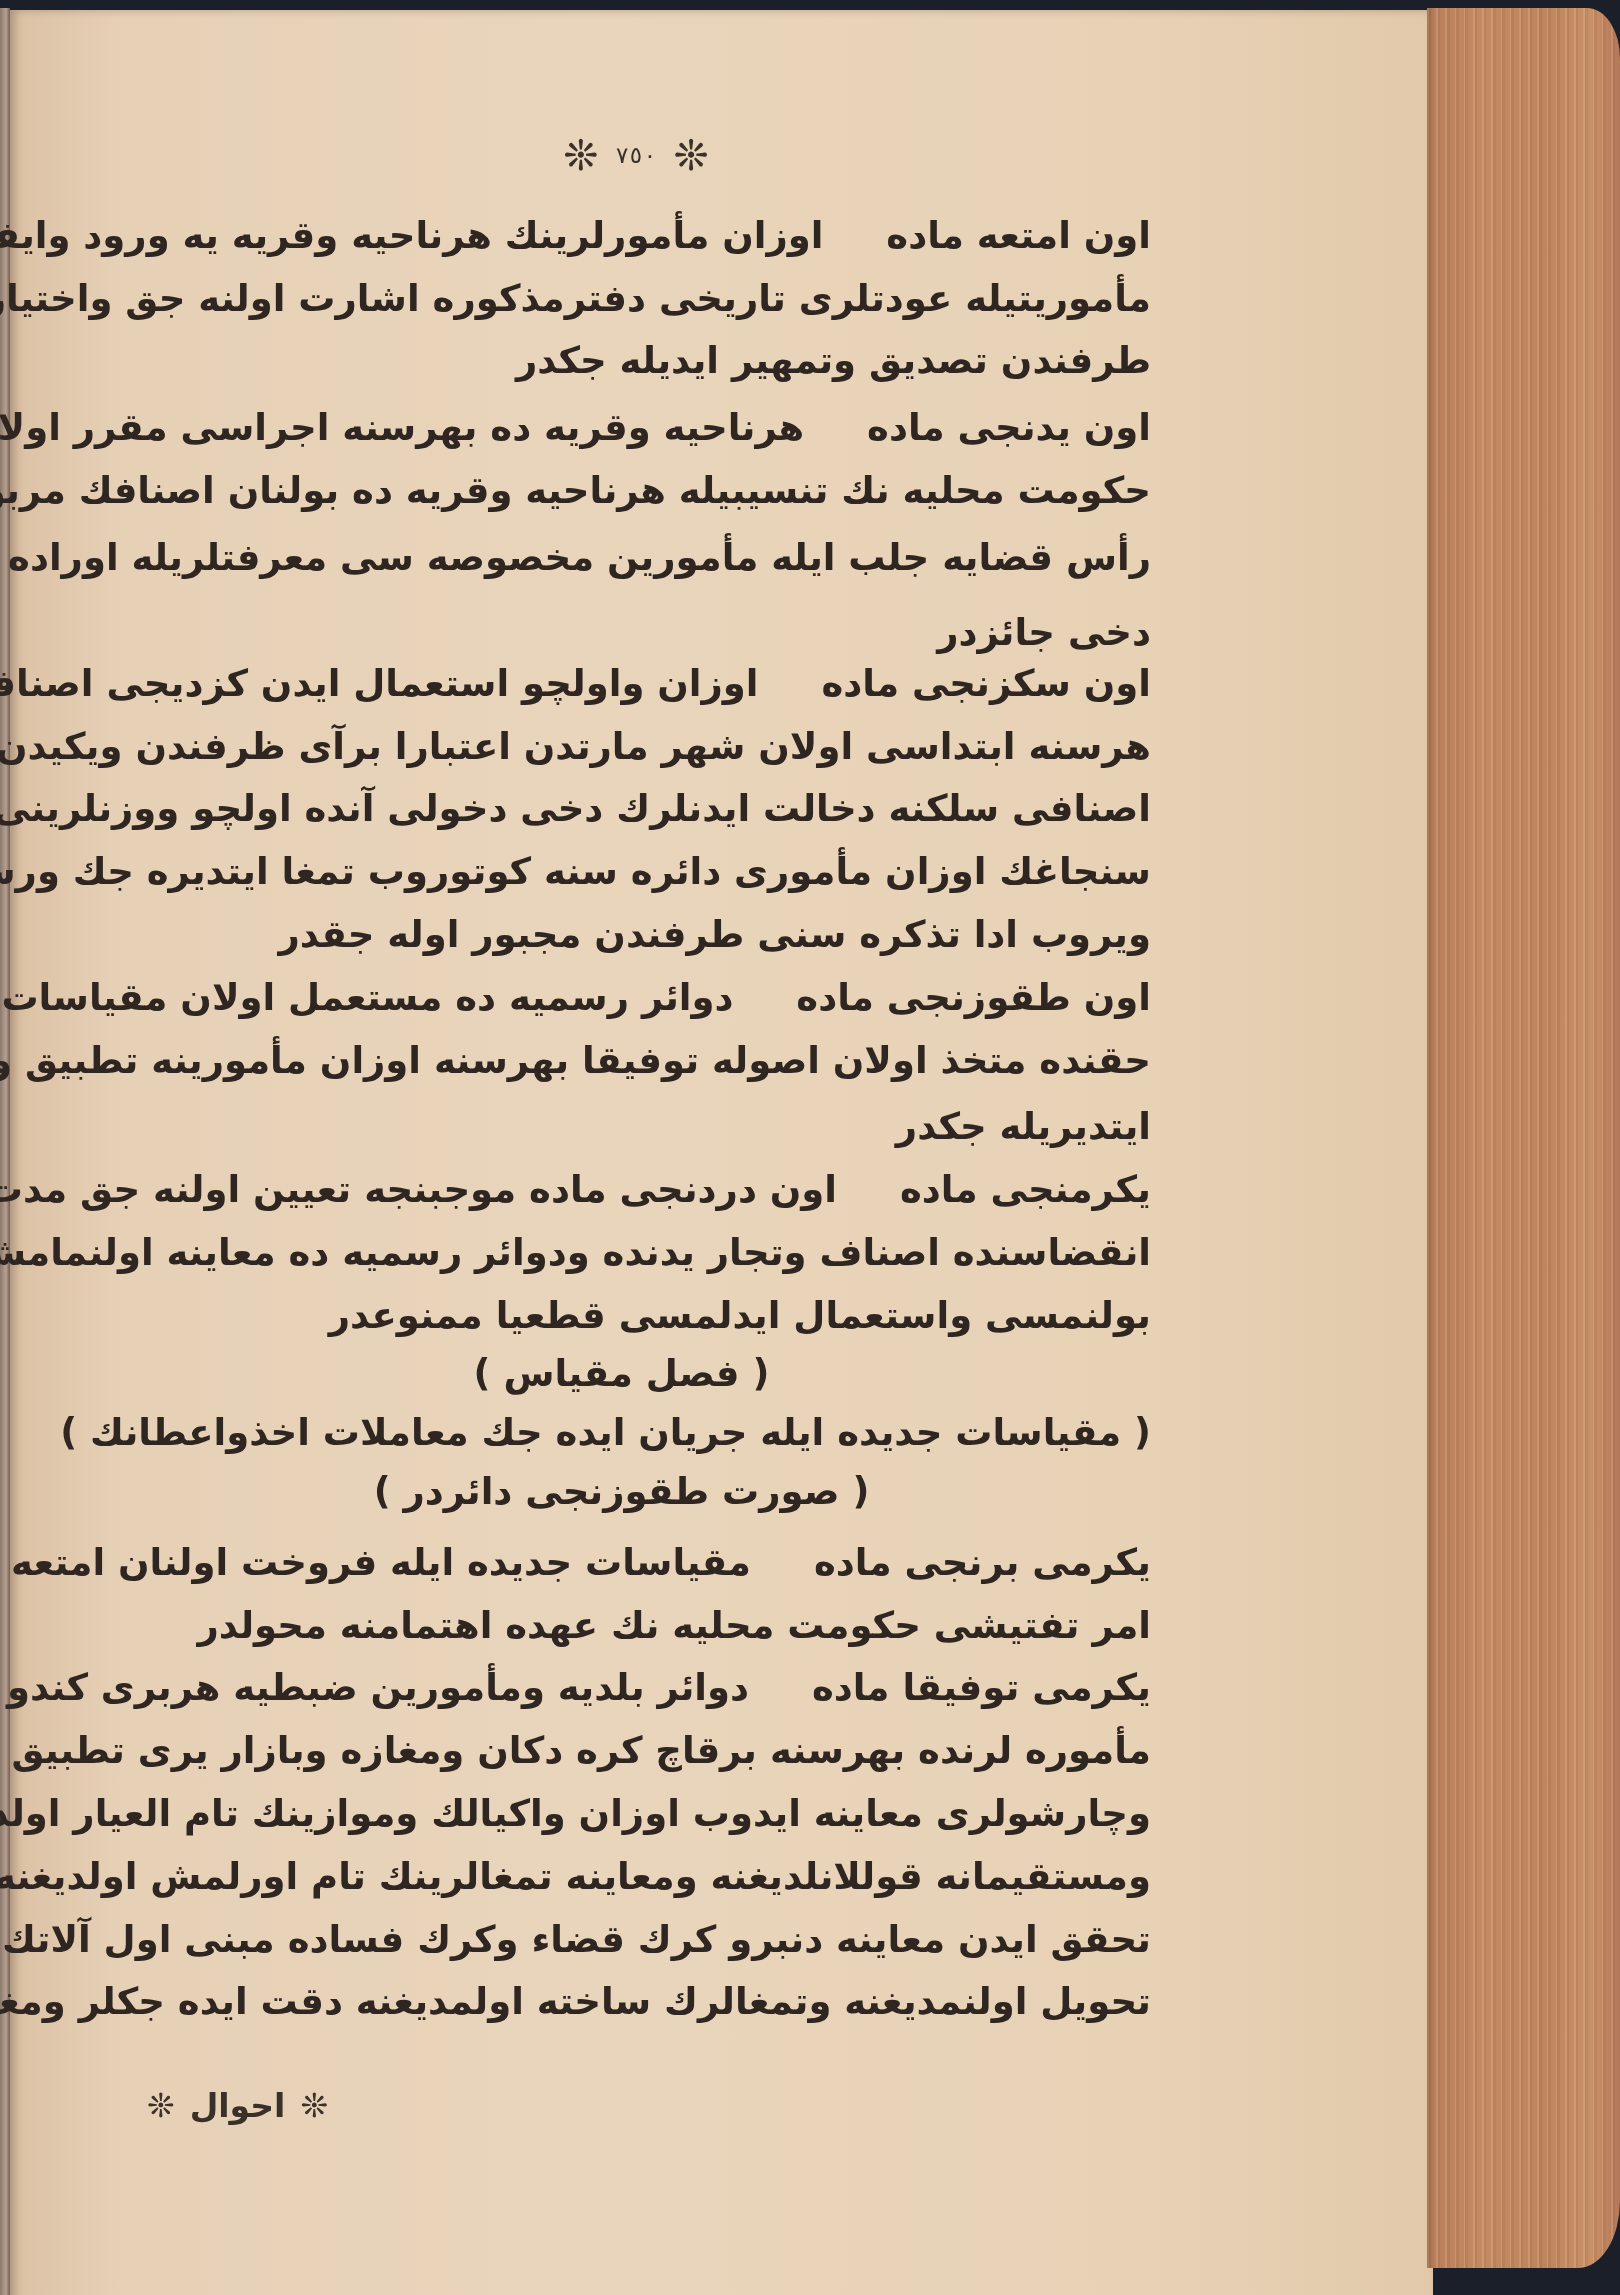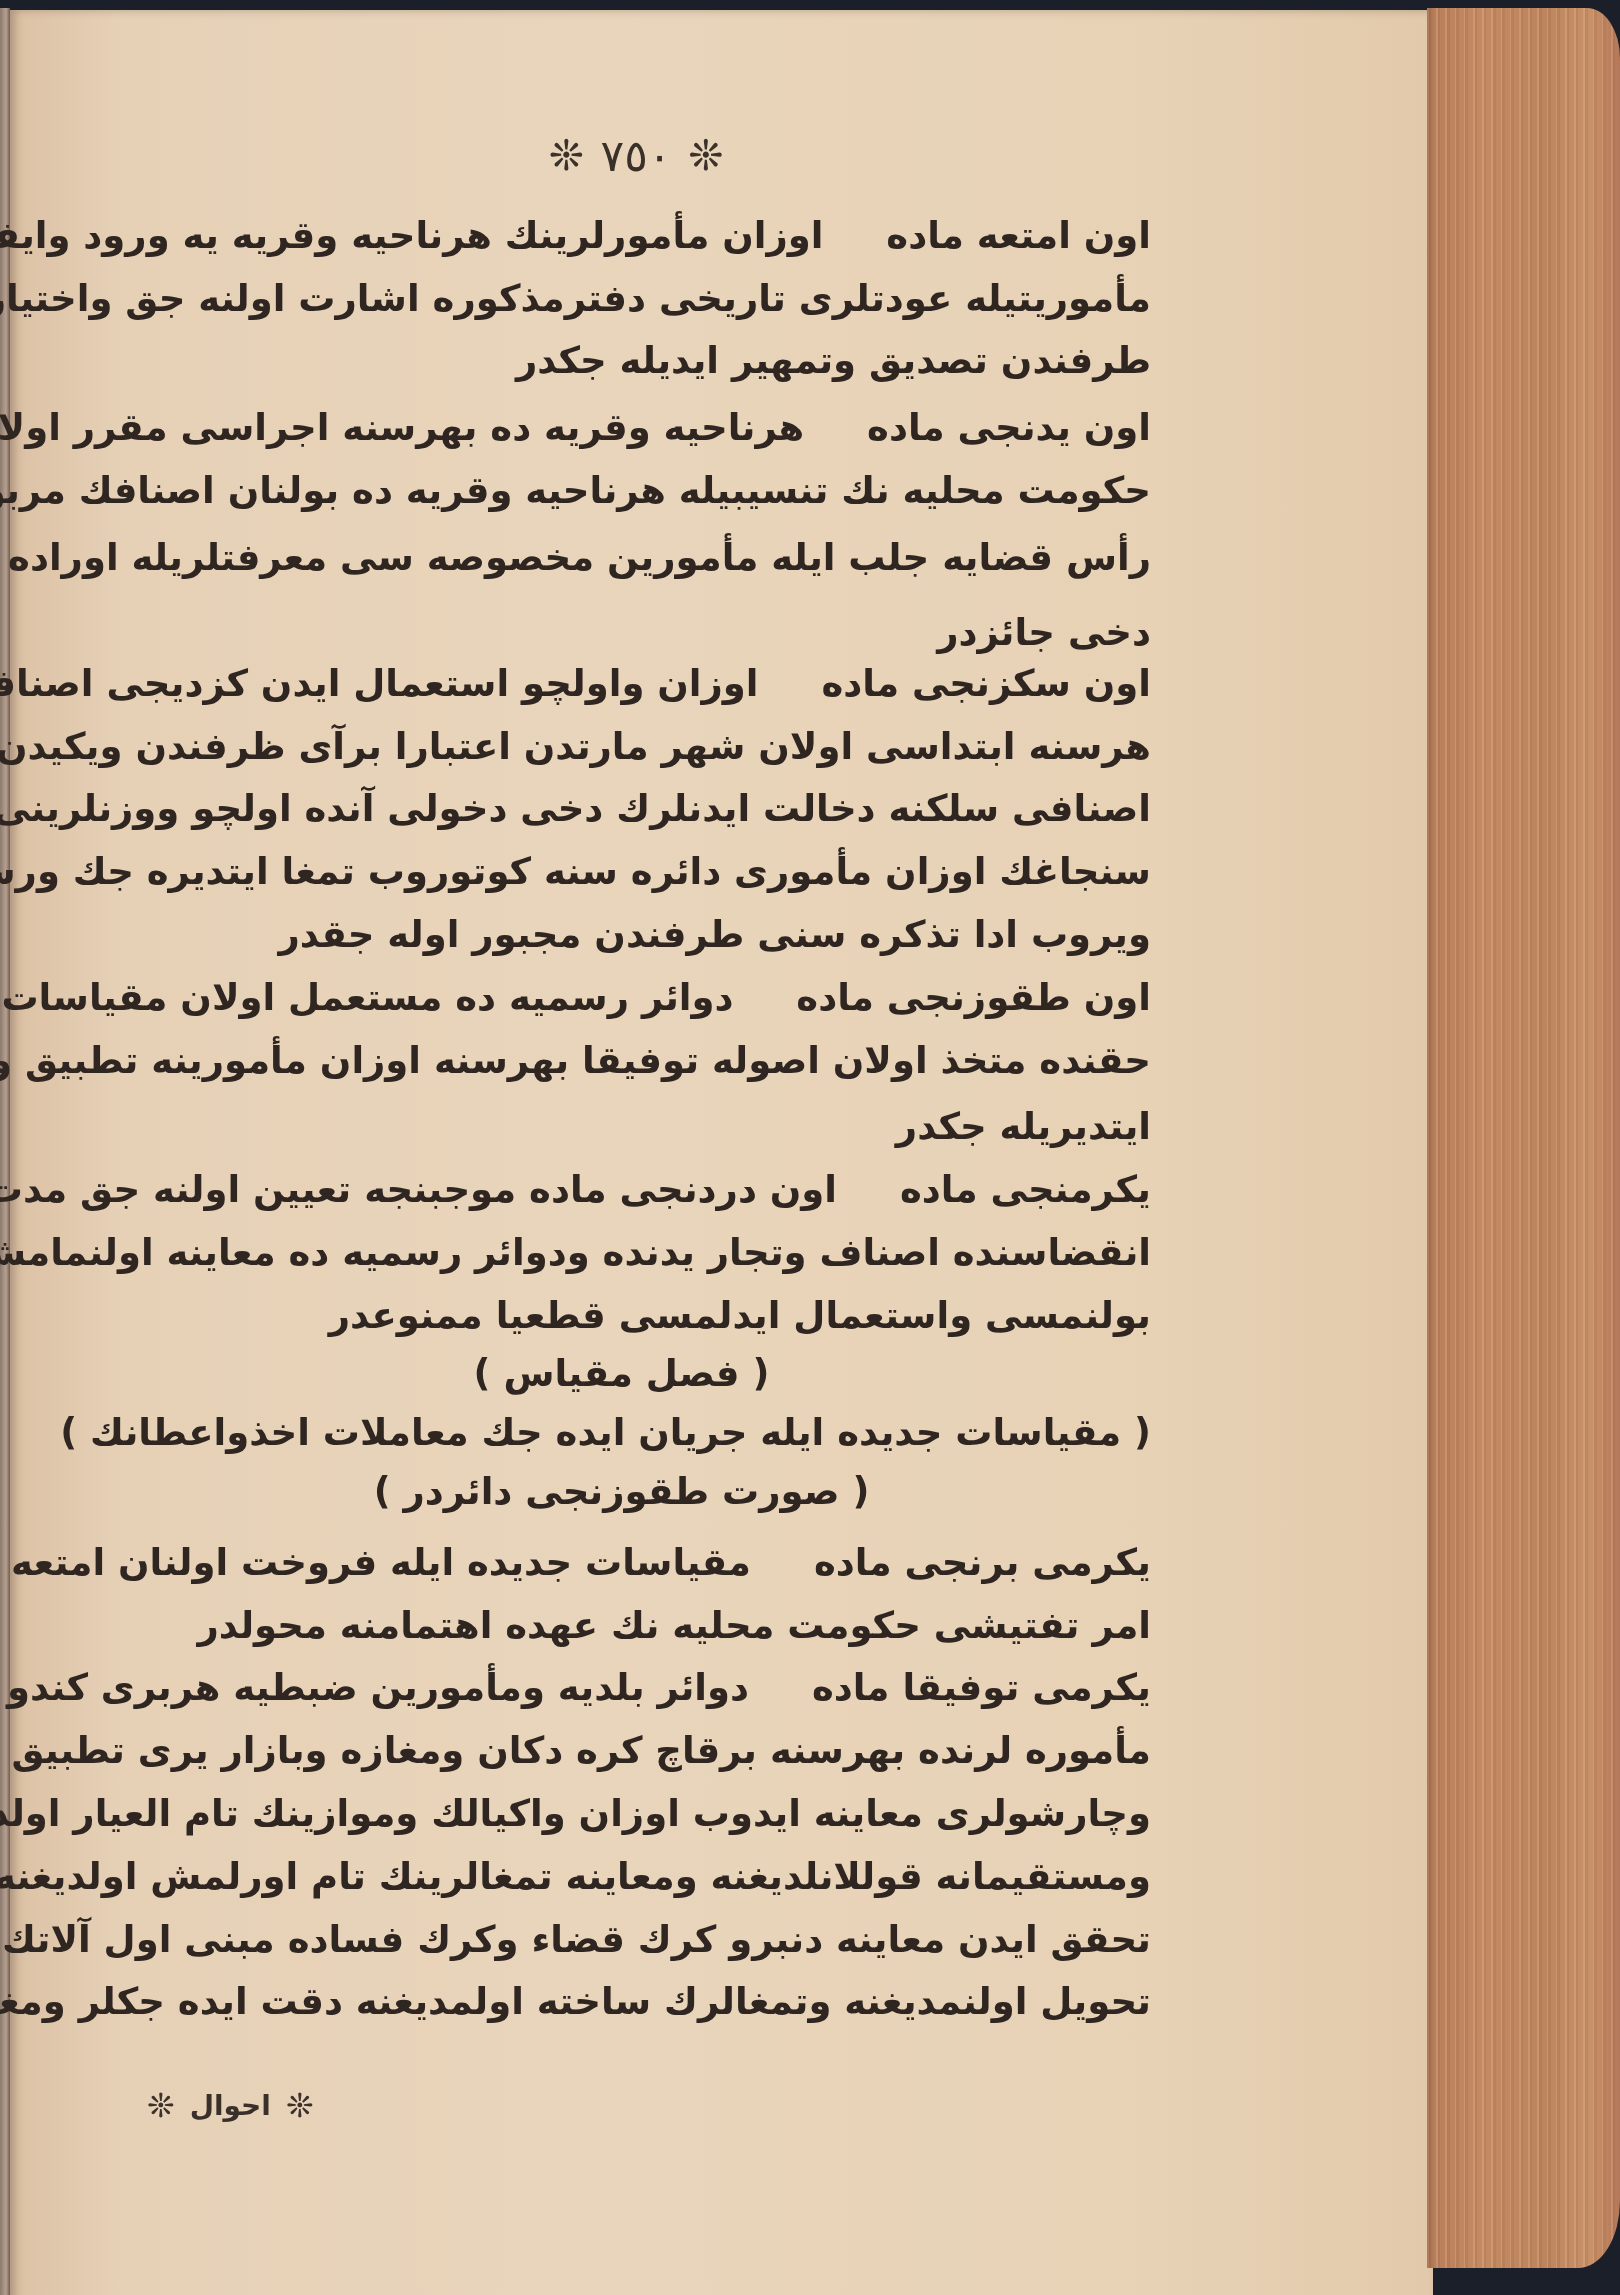--- a/index.html
+++ b/index.html
@@ -44,42 +44,42 @@
     }
     .header {
       position: absolute; left: 519px; top: 126px; width: 234px; height: 59px;
       display: flex; align-items: center; justify-content: center; gap: 16.7px;
       color: #3a302a; direction: ltr;
     }
     .orn {
       font-size: 42px; line-height: 1; color: #3c322c;
     }
     .page-num {
-      font-family: Liberation Serif, serif; font-size: 44px; letter-spacing: 1.7px;
+      font-family: Liberation Mono, monospace; font-size: 23px; letter-spacing: 1.7px;
     }
     .line {
       position: absolute; right: 0; width: 1059px;
       font-family: "DejaVu Sans", sans-serif;
       font-size: 37px; line-height: 62px; height: 62px;
       white-space: nowrap; overflow: visible;
       text-align: justify; text-align-last: justify;
       font-weight: bold;
       color: #2f2621;
     }
     .line.last { text-align-last: right; }
     .line.center { text-align: center; text-align-last: center; }
     .article-label { margin-left: 50px; }
     .catchword {
       position: absolute; left: 147px; top: 2076px; height: 59px;
       display: flex; align-items: center; gap: 15px; direction: ltr;
       color: #3a302a;
     }
     .catchword .orn { font-size: 33px; }
     .catchword-text {
-      font-family: "DejaVu Sans", sans-serif; font-size: 28px; font-weight: bold; direction: rtl;
+      font-family: "DejaVu Sans", sans-serif; font-size: 33px; font-weight: bold; direction: rtl;
     }
   </style>
 </head>
 <body>
 
 <div class="scan">
   <div class="left-edge"></div>
   <div class="page"></div>
   <div class="page-edges"></div>
 

